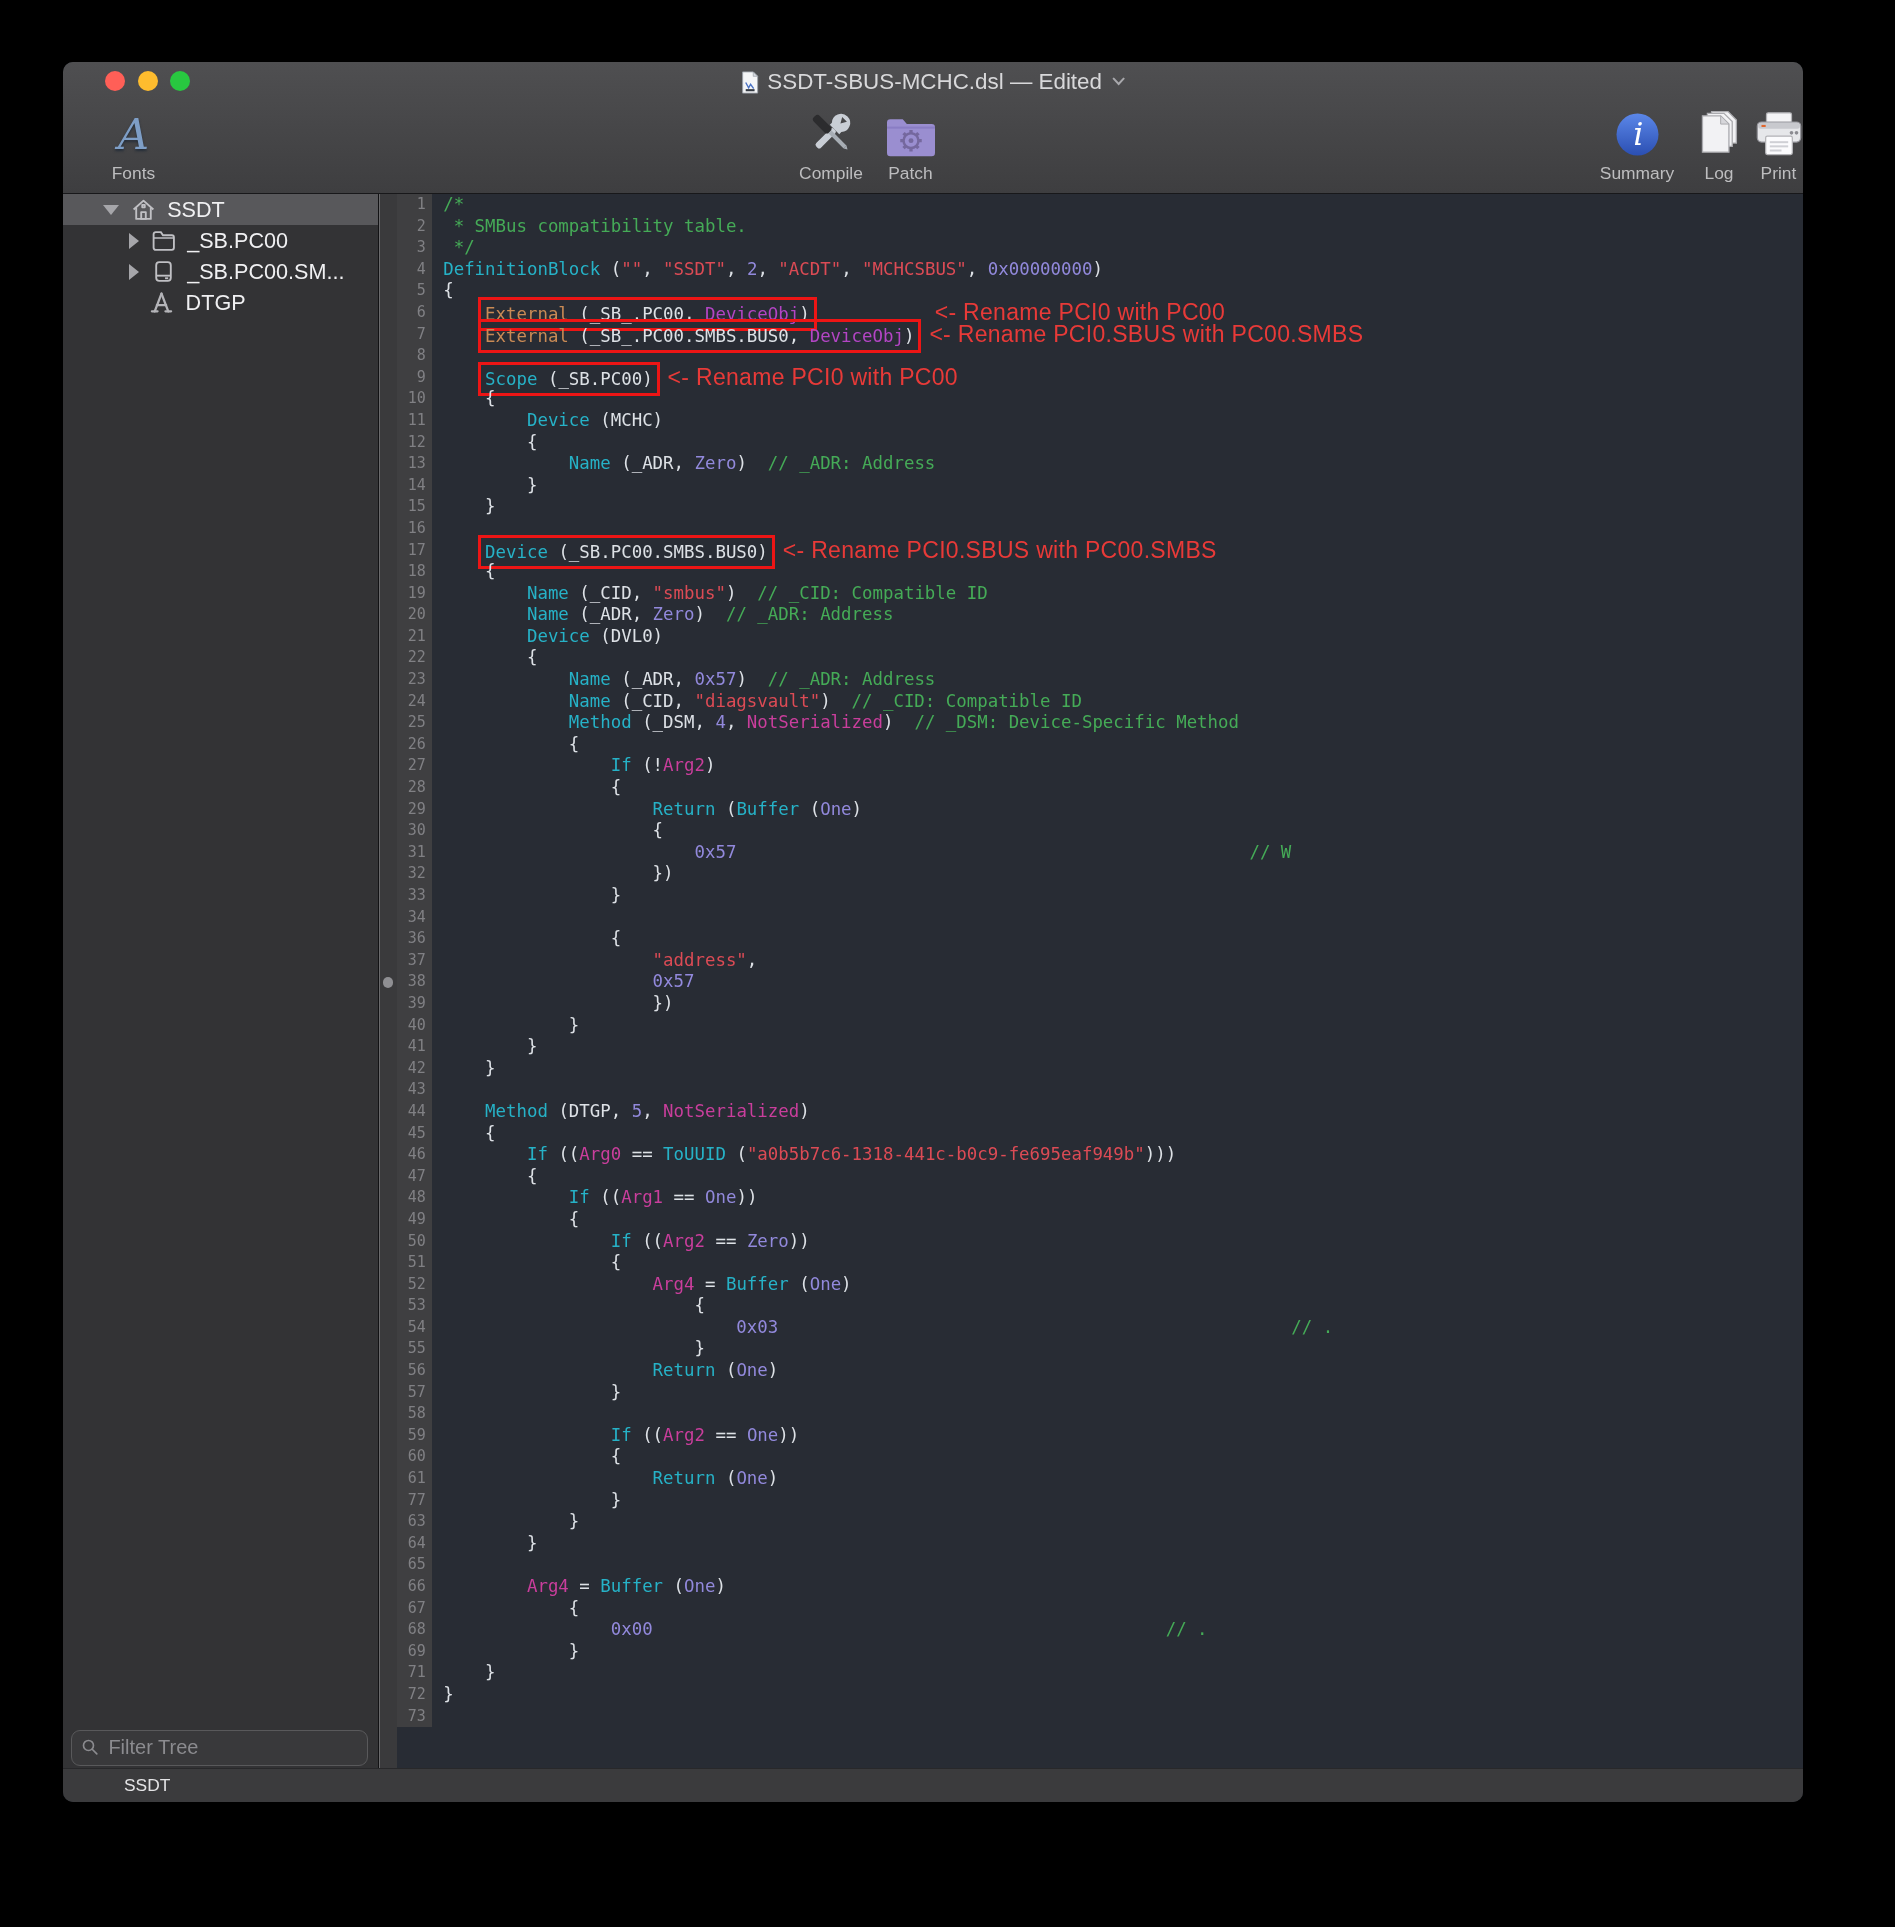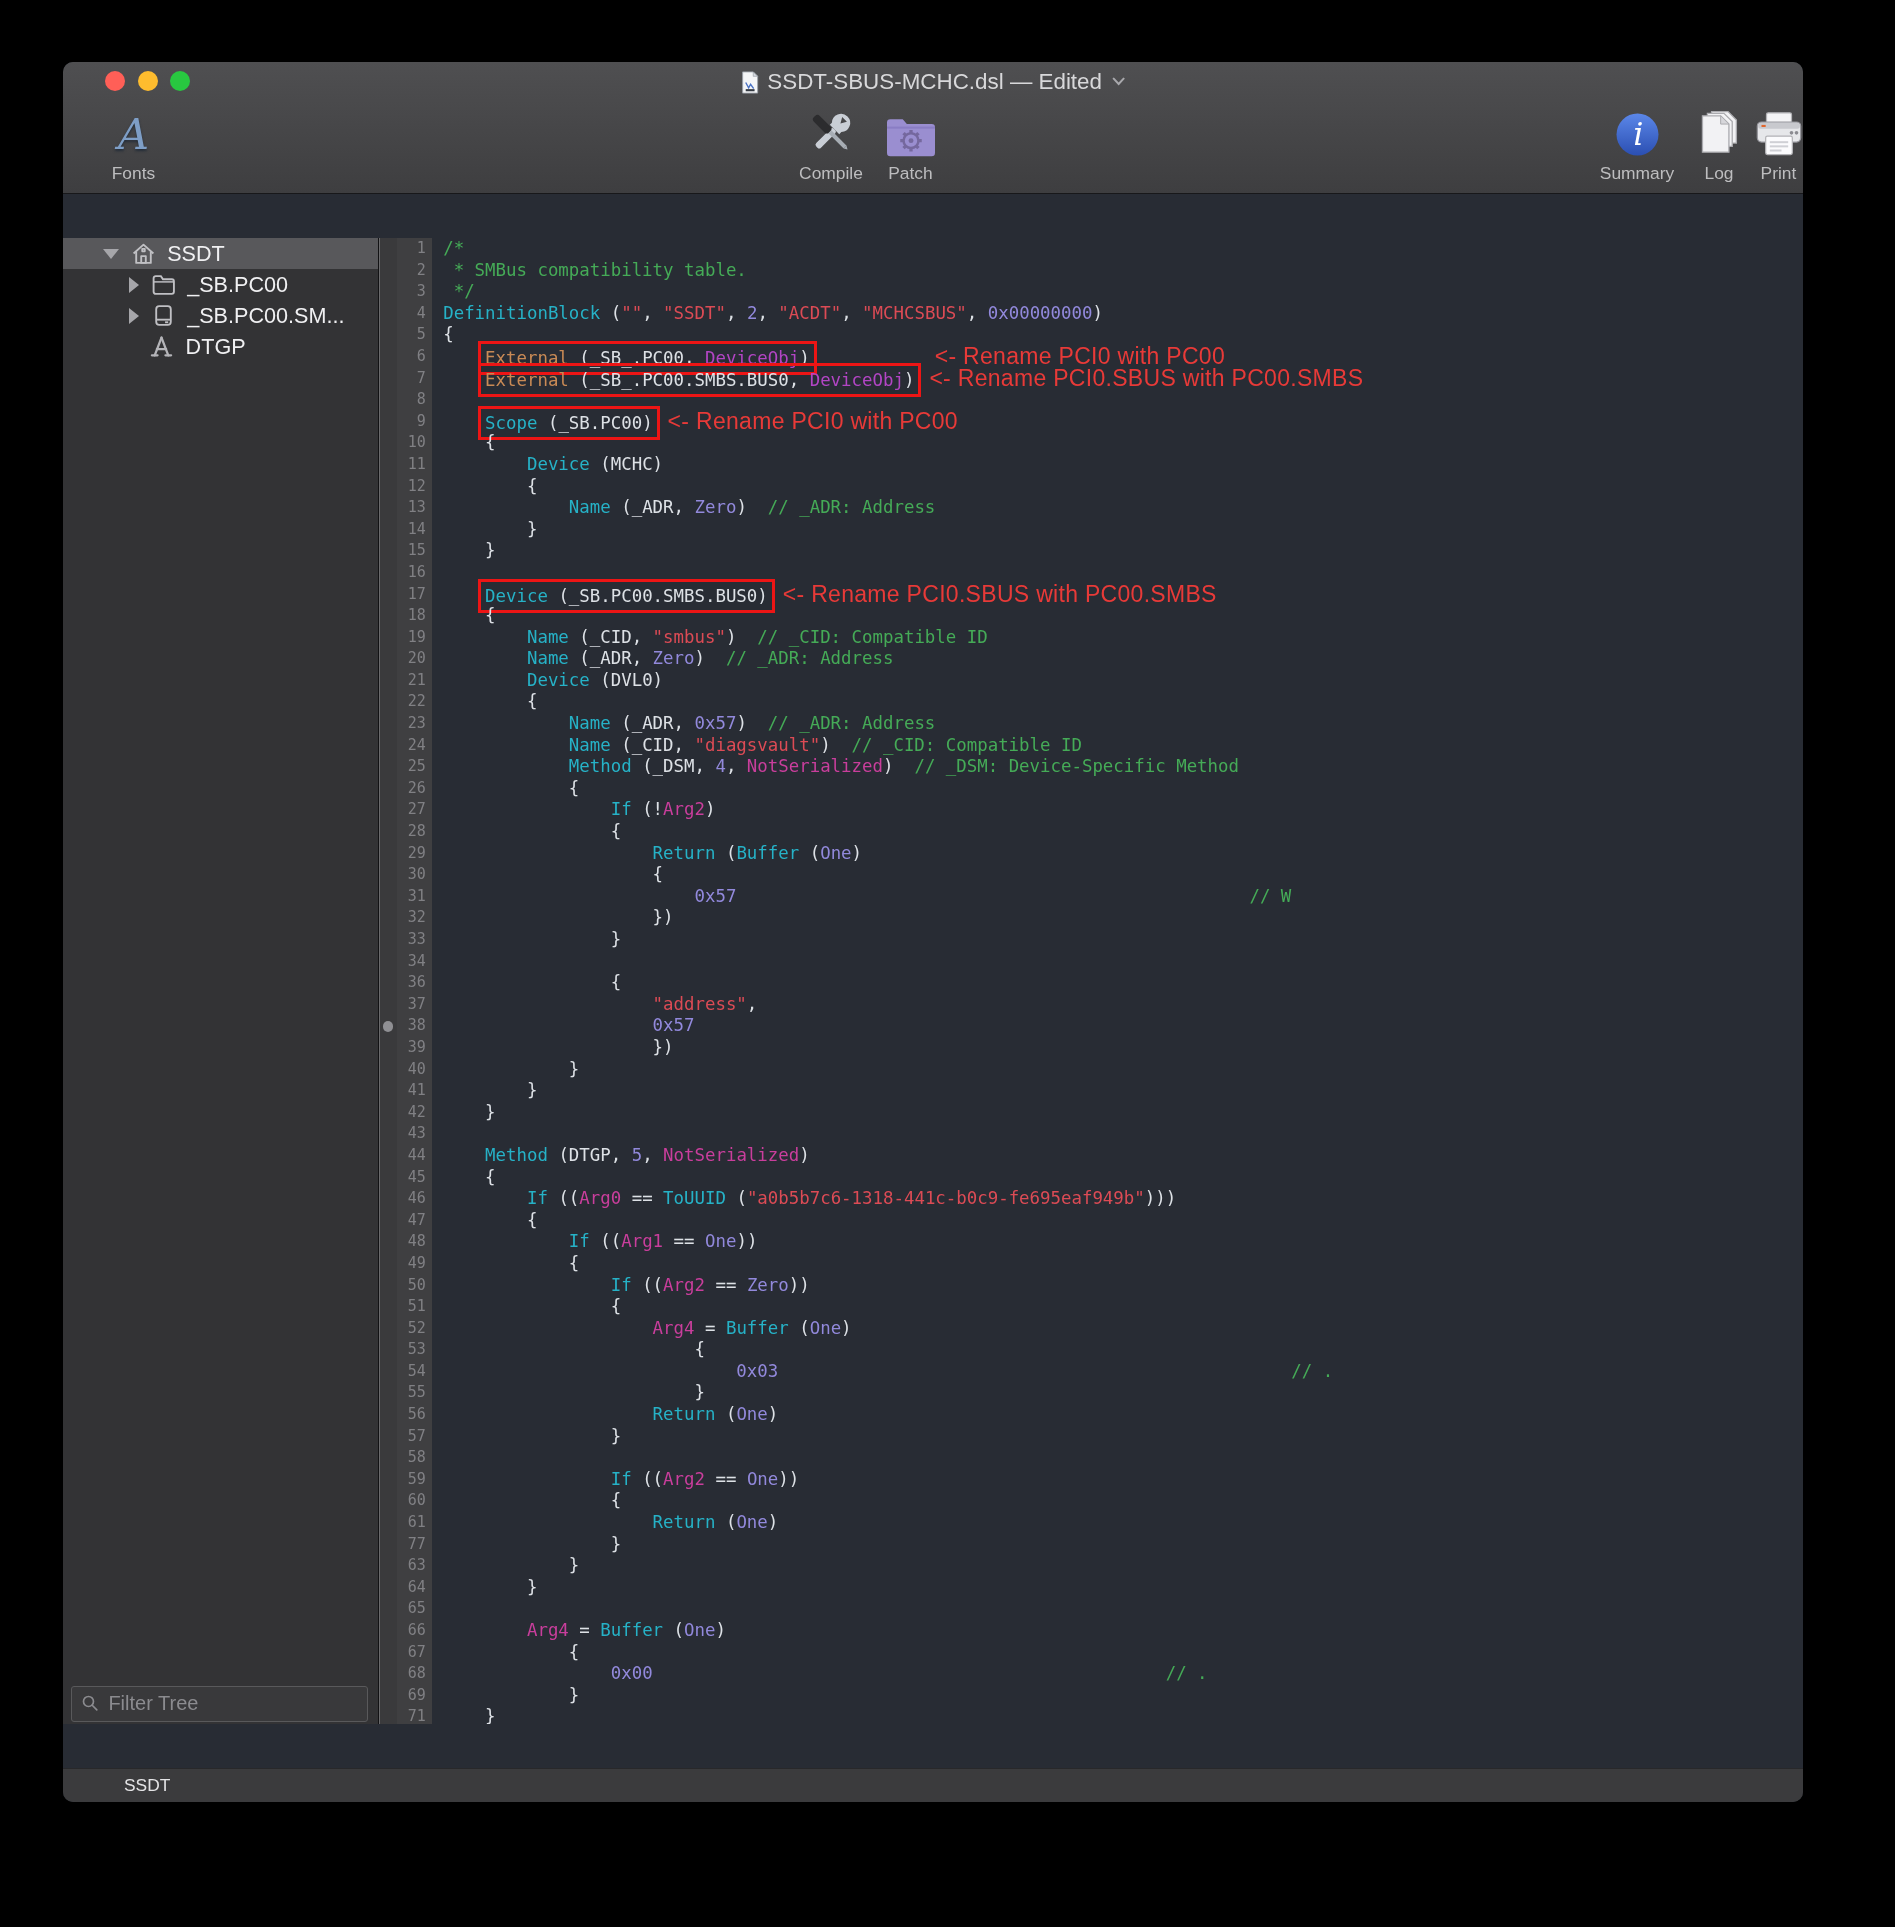--- a/index.html
+++ b/index.html
@@ -5,21 +5,21 @@
   html,body{margin:0;padding:0;}
   body{
     width:1896px;height:1927px;background:#000;position:relative;
     font-family:"Liberation Sans",sans-serif;
     -webkit-font-smoothing:antialiased;
   }
   .window{
     position:absolute;left:63px;top:62px;width:1740px;height:1740px;
     border-radius:10px;background:#282c34;overflow:hidden;
     box-shadow:0 25px 66px rgba(0,0,0,.7);
-    display:flex;flex-direction:column;gap:44px;
+    display:flex;flex-direction:column;
   }
   
   .header{flex:0 0 131px;background:linear-gradient(#4f4f51,#3e3e40);
     border-bottom:0.8px solid #18181a;position:relative;}
   .lights{position:absolute;left:42px;top:9.1px;display:flex;gap:12.5px;}
   .light{width:20px;height:20px;border-radius:50%;}
   .titlegroup{position:absolute;left:0;right:0;top:7.5px;height:25px;
     display:flex;justify-content:center;align-items:center;gap:8.3px;
     color:#d8d8da;font-size:22.4px;}
   .doc-icon{width:18.3px;height:23px;display:block;}
@@ -43,21 +43,21 @@
   .tree{padding-top:0;}
   .trow{height:31px;display:flex;align-items:center;color:#f0f0f2;font-size:21.6px;gap:11.6px;}
   .trow.selected{background:#58585b;}
   .tri-down{width:0;height:0;border-left:8.3px solid transparent;border-right:8.3px solid transparent;border-top:10.8px solid #a6a6aa;}
   .tri-right{width:0;height:0;border-top:8.3px solid transparent;border-bottom:8.3px solid transparent;border-left:10.8px solid #a6a6aa;}
   .tre-ind0{margin-left:40px;}
   .tre-ind1{margin-left:66px;}
   .tre-noind{margin-left:86px;}
   .sicon{width:25px;height:25px;display:block;flex:0 0 auto;}
   .filter{position:absolute;left:8.3px;right:10px;bottom:2.5px;height:36px;
-    border:1.7px solid #59595b;border-radius:3px;background:#39393b;
+    border:1.7px solid #59595b;border-radius:9px;background:#39393b;
     display:flex;align-items:center;gap:7.5px;padding:0 8.3px;box-sizing:border-box;}
   .filter input{flex:1;background:transparent;border:0;outline:0;color:#d6d6d8;
     font-size:20px;font-family:"Liberation Sans",sans-serif;min-width:0;}
   .filter input::placeholder{color:#8b8b8f;}
   
   .editor{flex:1 1 auto;display:flex;min-width:0;background:#282c34;}
   .dotstrip{flex:0 0 16.6px;background:#3a3a3c;border-left:0.8px solid #6a6a6c;position:relative;}
   .marker{position:absolute;left:2.5px;width:10.8px;height:10.8px;border-radius:50%;background:#8f8f93;}
   .lines{flex:1 1 auto;overflow:hidden;font-family:"DejaVu Sans Mono",monospace;
     font-size:17.4px;line-height:21.6px;}

